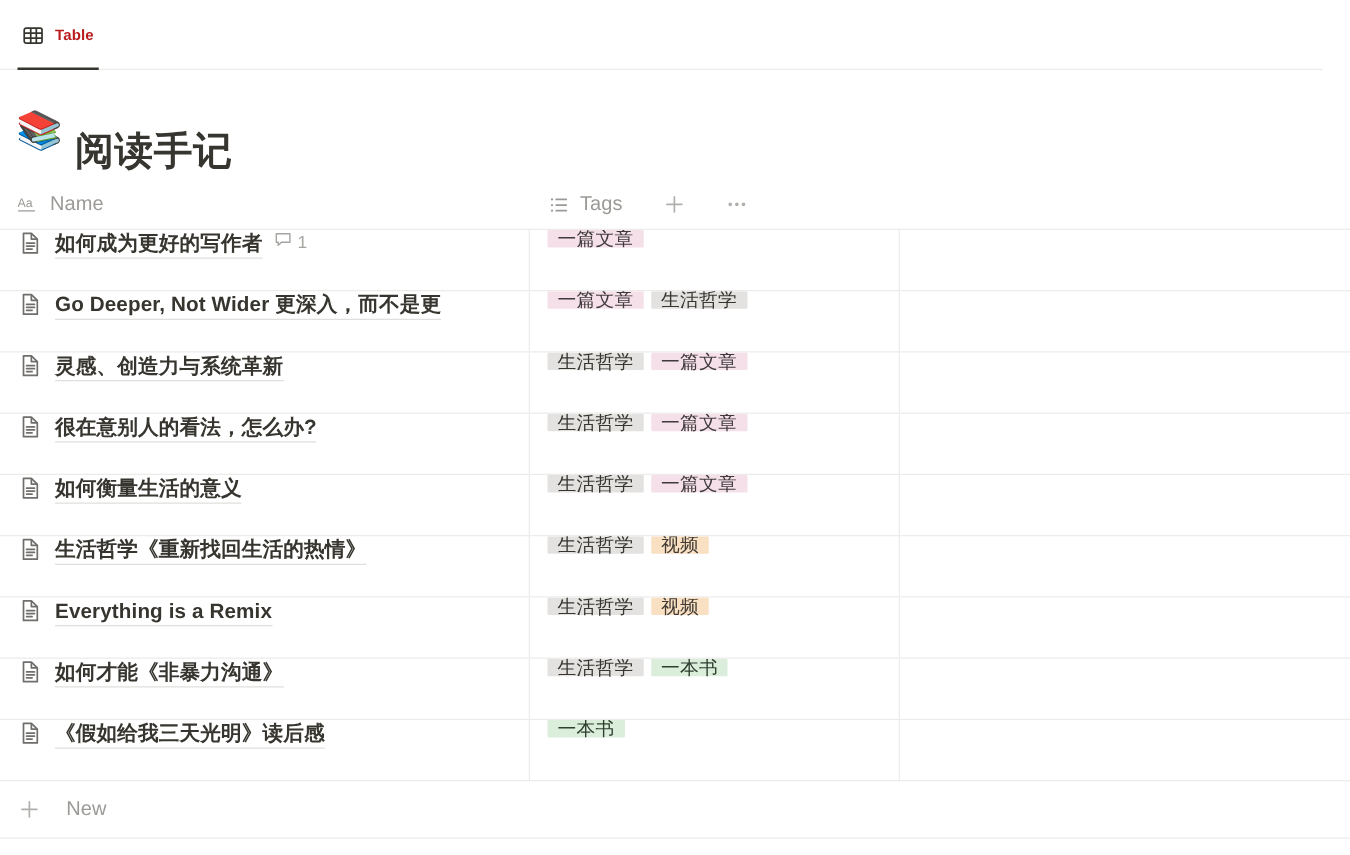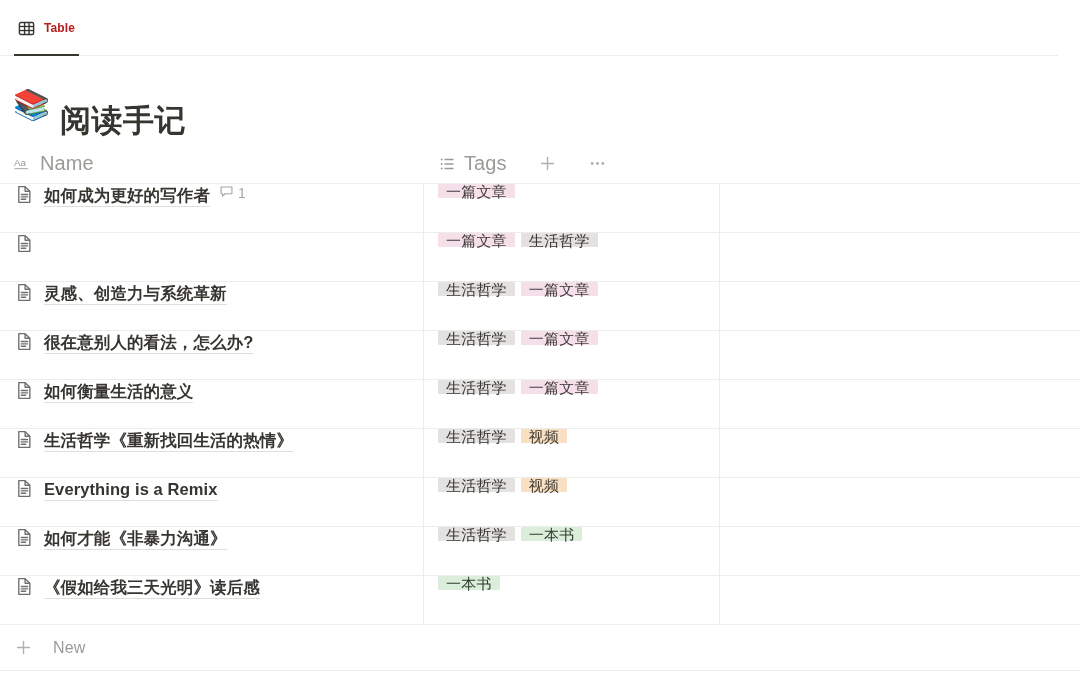--- a/index.html
+++ b/index.html
@@ -109,21 +109,21 @@
   .thead .cell {
     display: flex;
     align-items: center;
     gap: 8px;
     height: 100%;
     box-sizing: border-box;
     padding-left: 14px;
     cursor: pointer;
   }
   .th-label {
-    font-size: 20px;
+    font-size: 16px;
     color: #9b9a97;
     letter-spacing: 0.1px;
   }
   .th-icon {
     display: inline-flex;
     align-items: center;
     justify-content: center;
     width: 18px;
     height: 18px;
     color: #9b9a97;
@@ -332,20 +332,21 @@
         <div class="td col-name">
           <span class="page-icon">
             <svg width="19" height="19" viewBox="0 0 16 16" fill="none" stroke="currentColor" stroke-width="1.15" stroke-linejoin="round">
               <path d="M3.2 1.4h5.3l4 3.9v9.3H3.2z"></path>
               <path d="M8.5 1.4v3.9h4"></path>
               <line x1="5.3" y1="8.0" x2="10.6" y2="8.0" stroke-linecap="round"></line>
               <line x1="5.3" y1="10.0" x2="10.6" y2="10.0" stroke-linecap="round"></line>
               <line x1="5.3" y1="12.0" x2="9.0" y2="12.0" stroke-linecap="round"></line>
             </svg>
           </span>
+          <span class="row-title">Go Deeper, Not Wider 更深入，而不是更</span>
         </div>
         <div class="td col-tags tags-cell">
           <span class="pill" style="background: rgb(245, 224, 233); color: rgb(63, 58, 60);">一篇文章</span>
           <span class="pill" style="background: rgb(227, 226, 224); color: rgb(55, 53, 47);">生活哲学</span>
         </div>
         <div class="td col-extra last"></div>
       </div>
       <div class="trow">
         <div class="td col-name">
           <span class="page-icon">

